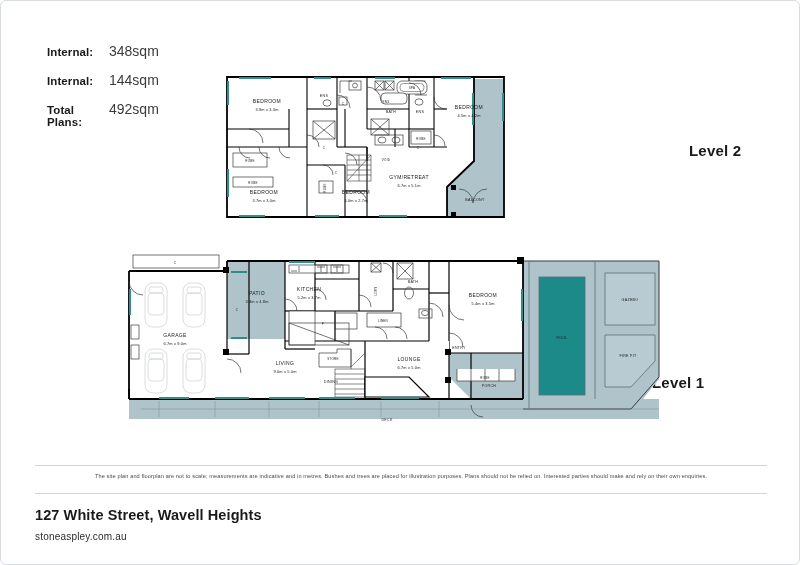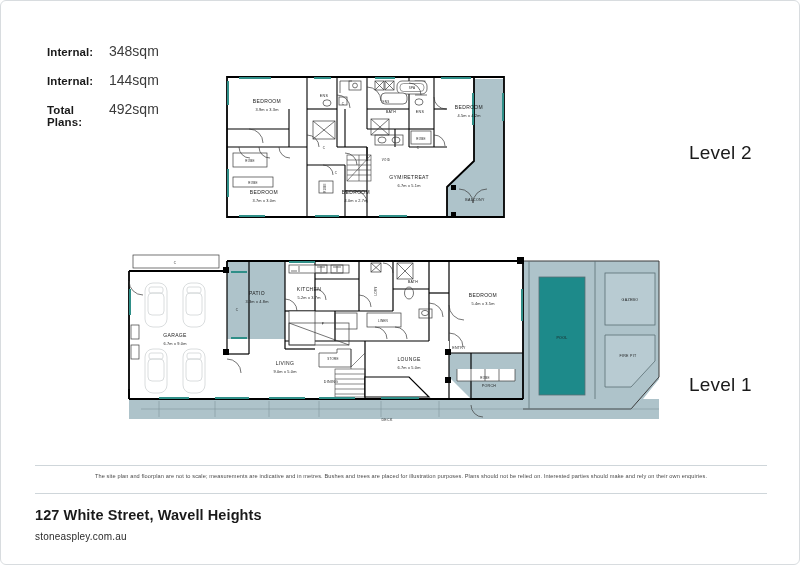--- a/index.html
+++ b/index.html
@@ -19,23 +19,23 @@
     background:#fff;
   }
 
   
   .areas{position:absolute;left:46px;top:42px;}
   .area-row{display:flex;align-items:baseline;margin-bottom:13px;}
   .area-label{font-size:11.5px;font-weight:bold;width:62px;letter-spacing:.1px;}
   .area-value{font-size:14px;color:#3b3b3b;}
 
   
-  .level-cap{position:absolute;font-size:19px;font-weight:normal;letter-spacing:.2px;}
+  .level-cap{position:absolute;font-size:15px;font-weight:bold;letter-spacing:.2px;}
   #level2-cap{left:688px;top:141px;}
-  #level1-cap{left:688px;top:340px;margin-top:33px;}
+  #level1-cap{left:651px;top:340px;margin-top:33px;}
 
   
   .plan{position:absolute;}
   #plan2{left:218px;top:68px;width:310px;height:160px;}
   #plan1{left:118px;top:248px;width:560px;height:192px;}
   .plan svg{display:block;overflow:visible;}
 
   
   .rm{font-family:"Liberation Sans", sans-serif;fill:#1a1a1a;}
   .rm-name{font-size:5px;letter-spacing:.35px;}

